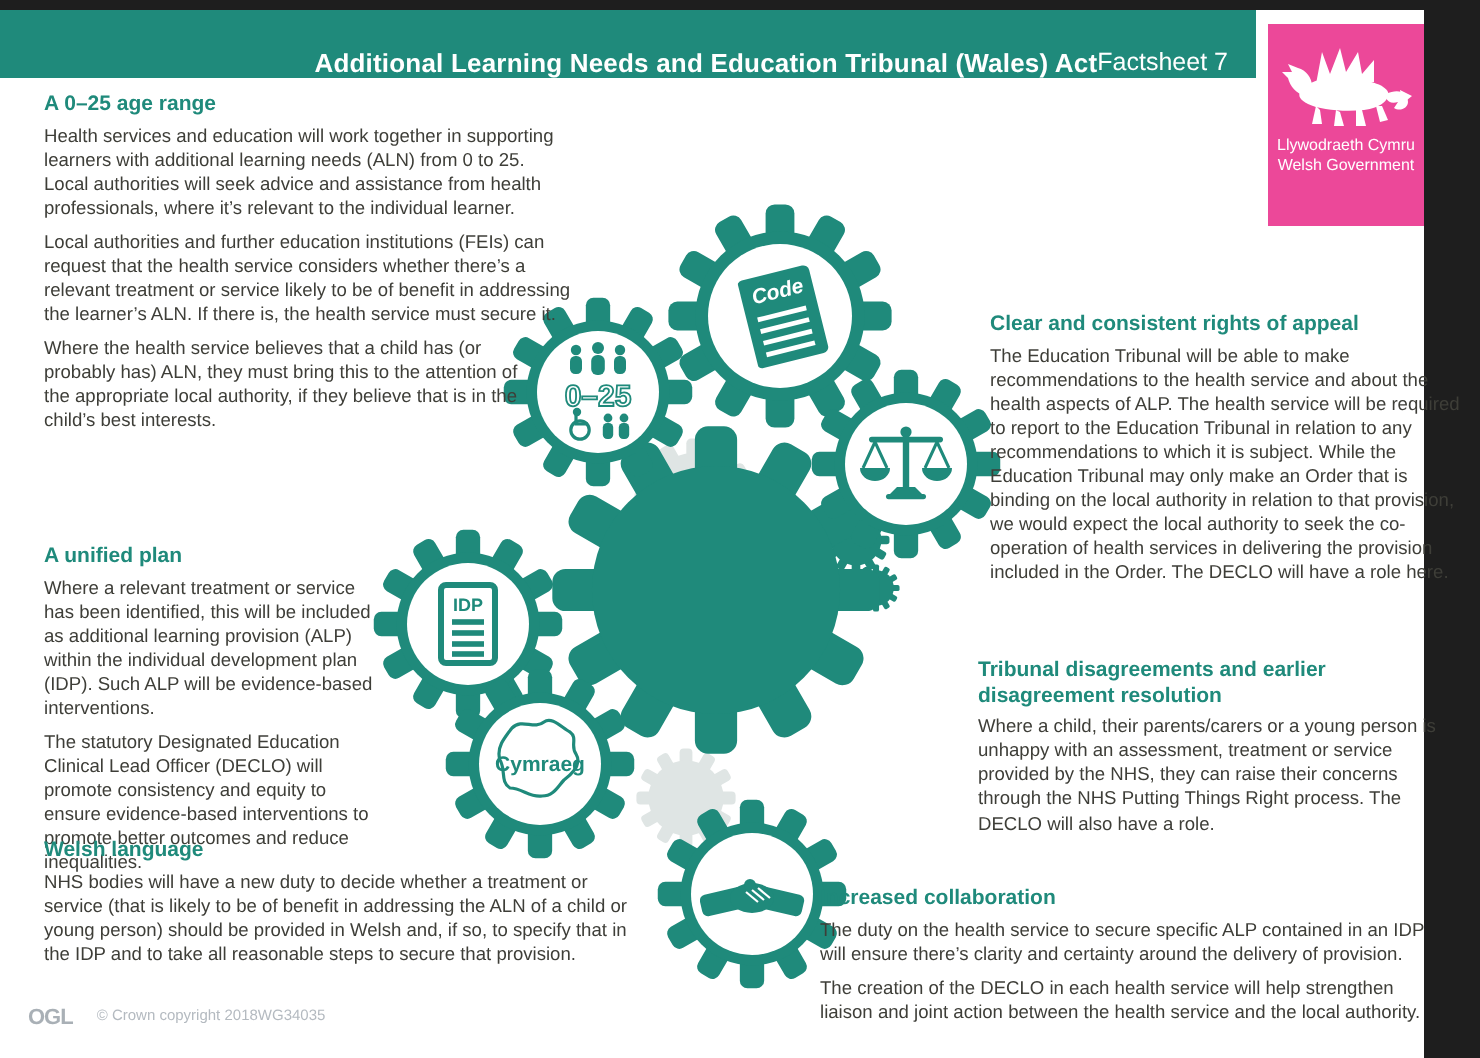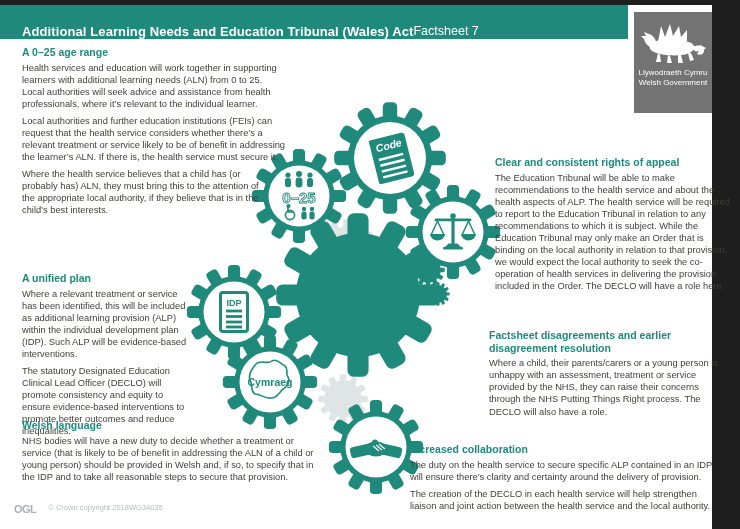--- a/index.html
+++ b/index.html
@@ -1,23 +1,23 @@
 <!DOCTYPE html>
 <html><head>
 <meta charset="utf-8">
 <style>
   *{margin:0;padding:0;box-sizing:border-box}
   html,body{width:740px;height:529px}
   body{position:relative;background:#1e1e1e;font-family:"Liberation Sans",sans-serif;overflow:hidden}
   .page{position:absolute;left:0;top:5px;width:712px;height:524px;background:#ffffff}
   .header{position:absolute;left:0;top:0;width:628px;height:34px;background:#1f8a7b;color:#fff;
-          display:flex;align-items:center;justify-content:flex-start;padding:18px 14px 0 22px}
+          display:flex;align-items:center;justify-content:flex-end;padding:18px 14px 0 22px}
   .header h1{font-size:13px;font-weight:bold;letter-spacing:.1px}
   .header .fs{font-size:12.5px;font-weight:normal}
-  .logo{position:absolute;left:634px;top:7px;width:78px;height:101px;background:#737373;color:#fff;text-align:center}
+  .logo{position:absolute;left:634px;top:7px;width:78px;height:101px;background:#ec4899;color:#fff;text-align:center}
   .logo svg{display:block;margin:8px auto 0}
   .logo .l1,.logo .l2{font-size:8px;line-height:10px}
   .sec{position:absolute;color:#3e3e38}
   .sec h2{color:#1f8a7b;font-size:10.5px;font-weight:bold;margin-bottom:3px;line-height:1.2}
   .sec p{font-size:9.3px;line-height:1.3;margin-bottom:5px}
   .gearsvg{position:absolute;left:0;top:0}
   .qtext{position:absolute;left:299px;top:249px;width:125px;color:#fff;font-weight:bold;
          font-size:13.5px;line-height:17px}
   .footer{position:absolute;left:14px;top:498px;display:flex;align-items:flex-start;color:#b4bac0}
   .footer .ogl{font-size:11px;font-weight:bold;color:#a9b0b6;margin-right:12px;letter-spacing:-.5px}
@@ -202,21 +202,21 @@
     <p>NHS bodies will have a new duty to decide whether a treatment or service (that is likely to be of benefit in addressing the ALN of a child or young person) should be provided in Welsh and, if so, to specify that in the IDP and to take all reasonable steps to secure that provision.</p>
   </div>
 
 
   <div class="sec" style="left:495px;top:151px;width:238px">
     <h2>Clear and consistent rights of appeal</h2>
     <p>The Education Tribunal will be able to make recommendations to the health service and about the health aspects of ALP. The health service will be required to report to the Education Tribunal in relation to any recommendations to which it is subject. While the Education Tribunal may only make an Order that is binding on the local authority in relation to that provision, we would expect the local authority to seek the co-operation of health services in delivering the provision included in the Order. The DECLO will have a role here.</p>
   </div>
 
   <div class="sec" style="left:489px;top:324px;width:235px">
-    <h2>Factsheet disagreements and earlier disagreement resolution</h2>
+    <h2>Tribunal disagreements and earlier disagreement resolution</h2>
     <p>Where a child, their parents/carers or a young person is unhappy with an assessment, treatment or service provided by the NHS, they can raise their concerns through the NHS Putting Things Right process. The DECLO will also have a role.</p>
   </div>
 
   <div class="sec" style="left:410px;top:438px;width:305px">
     <h2>Increased collaboration</h2>
     <p>The duty on the health service to secure specific ALP contained in an IDP will ensure there’s clarity and certainty around the delivery of provision.</p>
     <p>The creation of the DECLO in each health service will help strengthen liaison and joint action between the health service and the local authority.</p>
   </div>
 
   <div class="footer">

